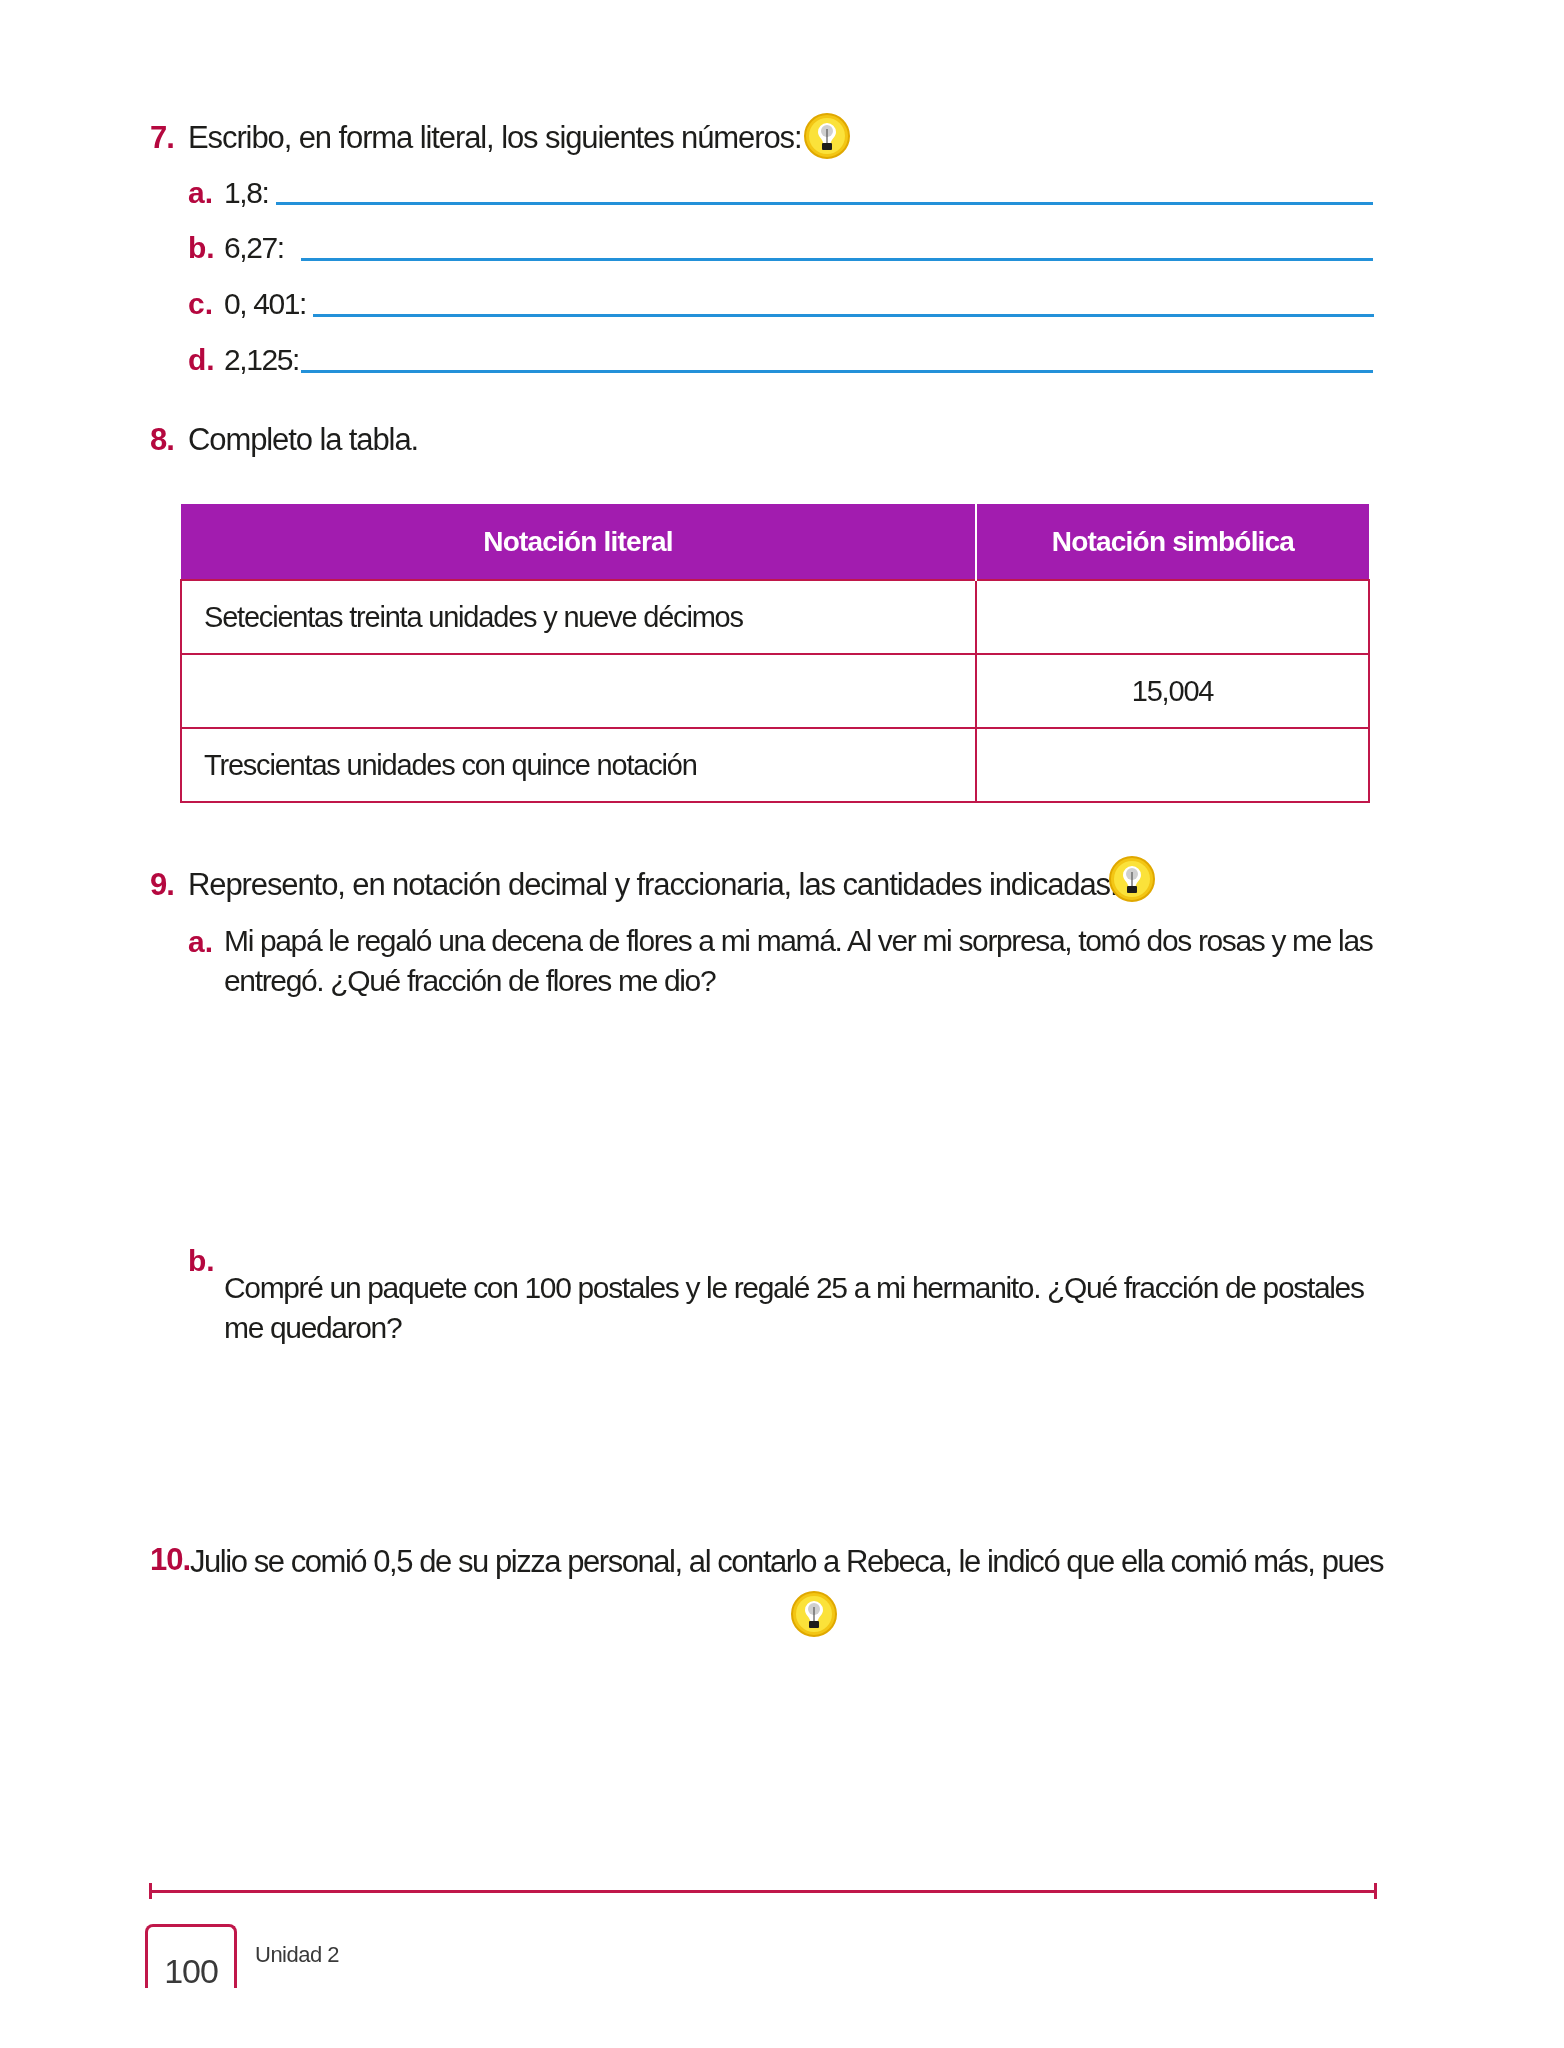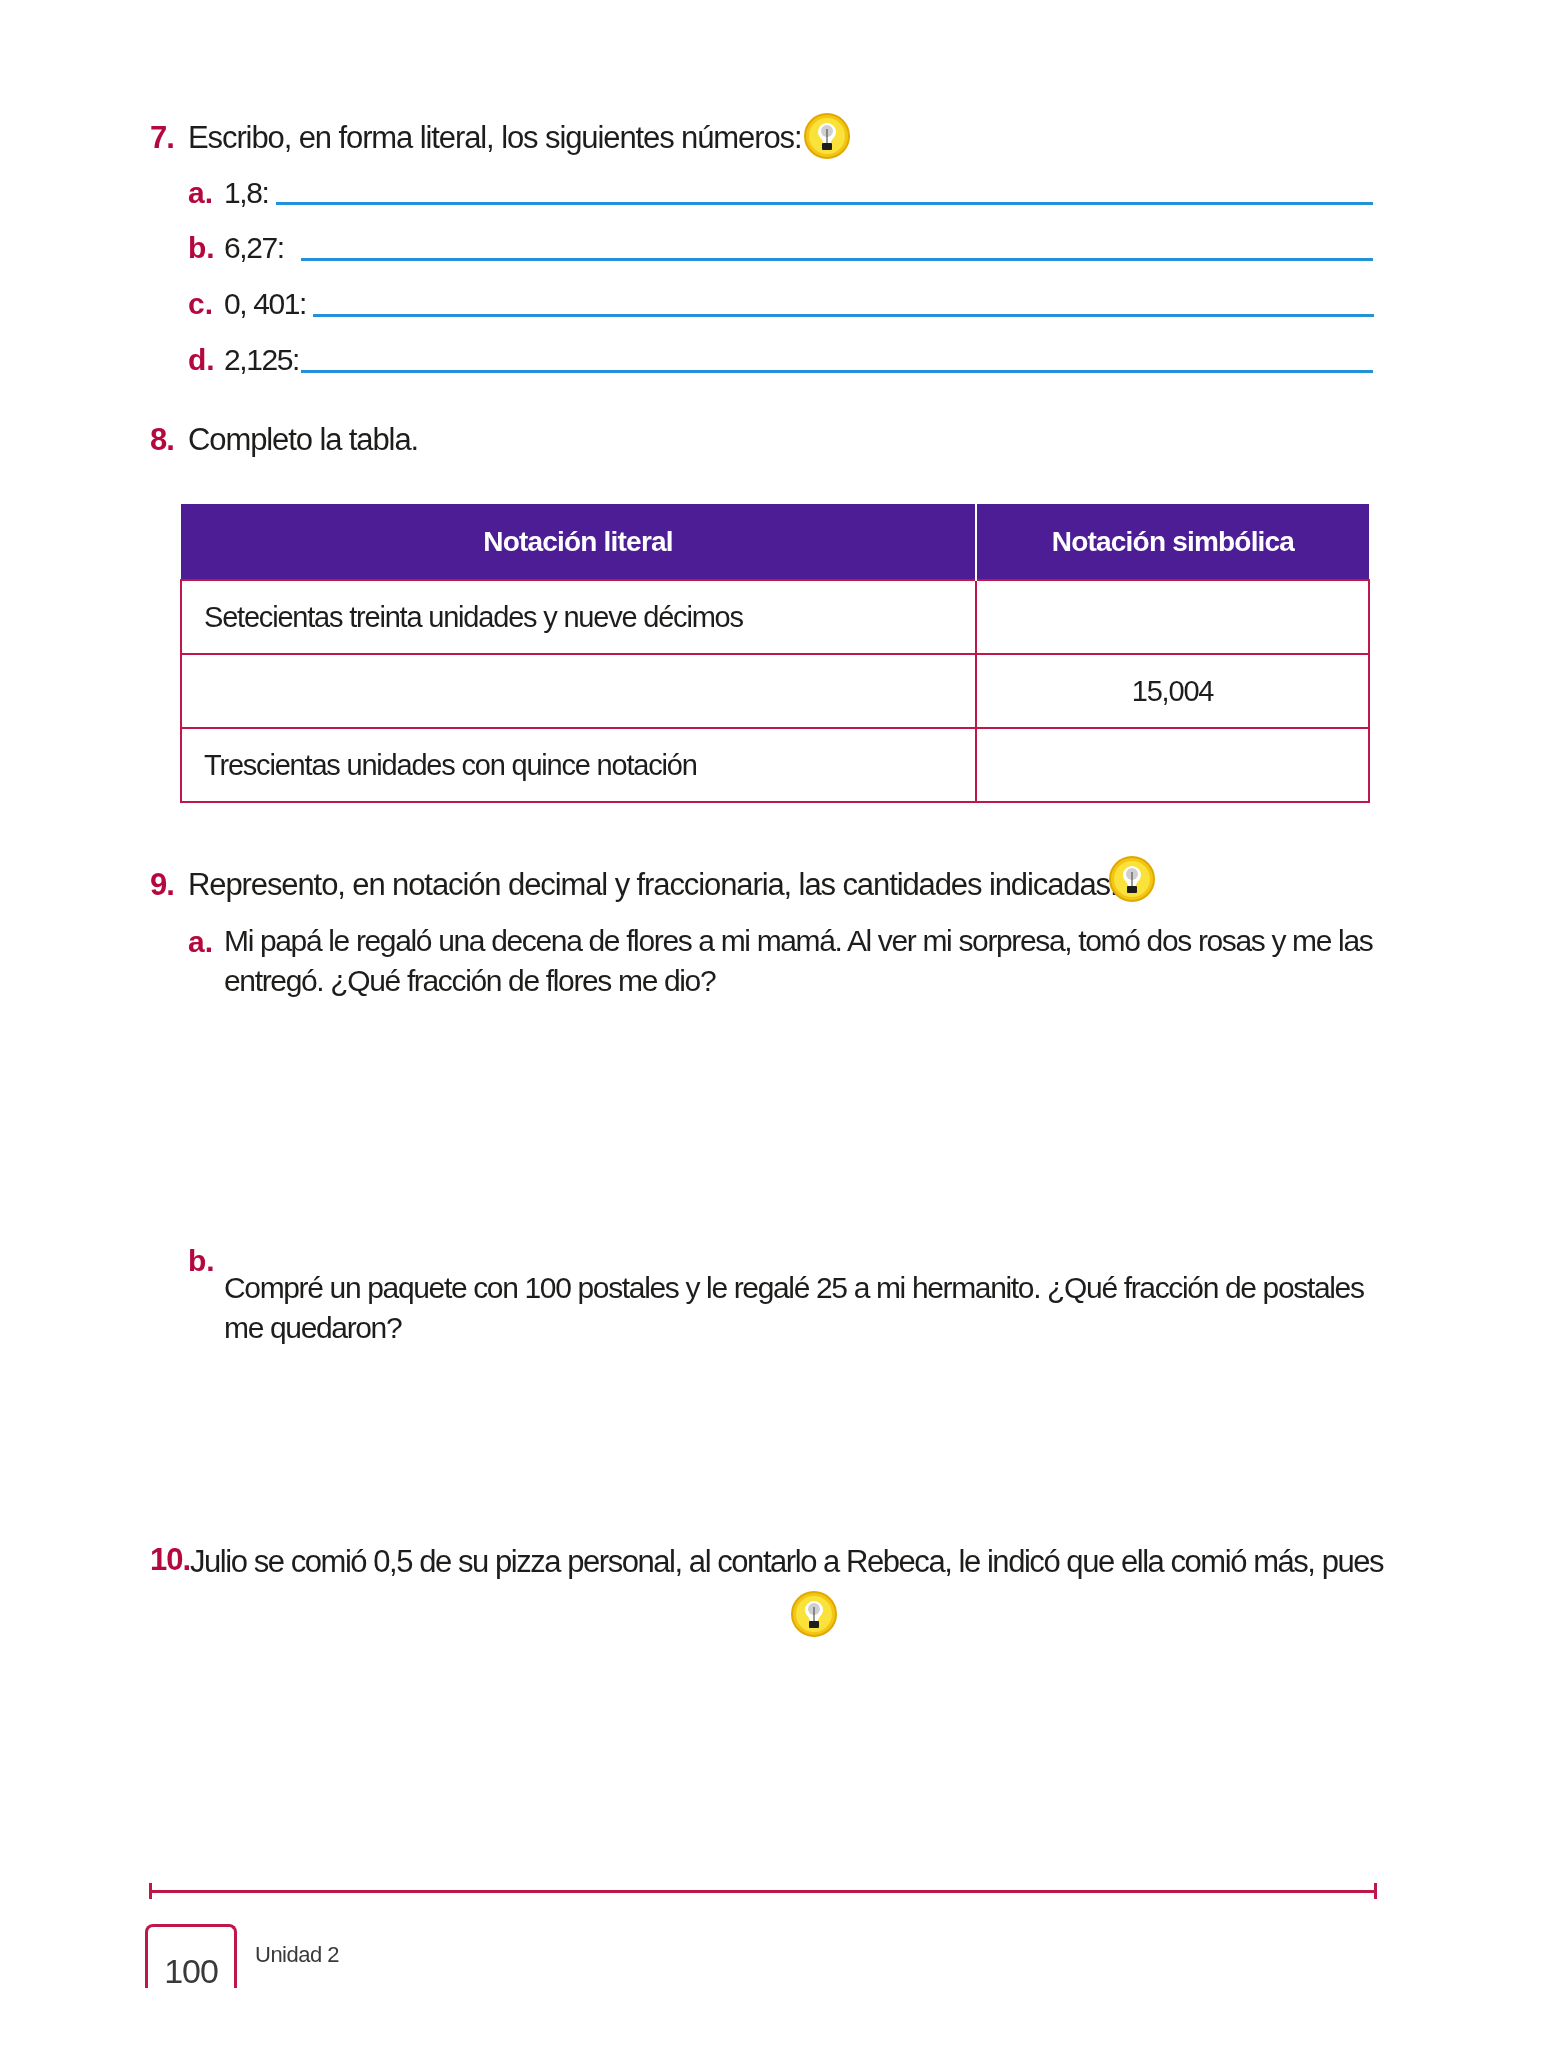--- a/index.html
+++ b/index.html
@@ -8,21 +8,21 @@
     .abs { position: absolute; }
     .qnum { color: #b5083f; font-weight: bold; font-size: 31px; letter-spacing: -1px; }
     .heading { font-size: 31px; letter-spacing: -1.1px; white-space: nowrap; }
     .sub-label { color: #b5083f; font-weight: bold; font-size: 30px; }
     .sub-value { font-size: 30px; letter-spacing: -1.4px; }
     .answer-line { height: 3px; background: #2391d9; }
     .bulb { width: 48px; height: 48px; }
     .para { font-size: 30px; letter-spacing: -1.35px; line-height: 40px; }
 
     table.notation { position: absolute; left: 180px; top: 504px; width: 1190px; border-collapse: collapse; }
-    table.notation th { background: #4c1d95; color: #fff; font-weight: bold; font-size: 28px; letter-spacing: -0.8px; height: 76px; text-align: center; }
+    table.notation th { background: #a21caf; color: #fff; font-weight: bold; font-size: 28px; letter-spacing: -0.8px; height: 76px; text-align: center; }
     table.notation th.col1 { width: 795px; border-right: 2px solid #fff; }
     table.notation td { border: 2.5px solid #c0174a; height: 74px; font-size: 29px; letter-spacing: -1.2px; padding: 0 22px; color: #1d1d1b; }
     table.notation td.sym { text-align: center; }
 
     .frac { display: inline-flex; flex-direction: column; align-items: center; vertical-align: middle; font-size: 20px; line-height: 20px; margin: 0 10px 0 8px; position: relative; top: -2px; }
     .frac .num { border-bottom: 1.5px solid #1d1d1b; padding: 0 2px; line-height: 19px; }
     .frac .den { line-height: 21px; font-size: 22px; }
 
     .footer-line { position: absolute; left: 150px; top: 1890px; width: 1226px; height: 3px; background: #c0174a; }
     .footer-cap { position: absolute; top: 1883px; width: 3px; height: 16px; background: #c0174a; }

